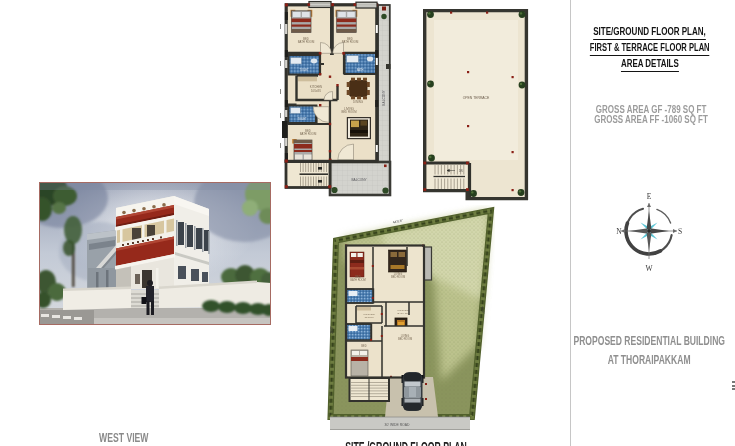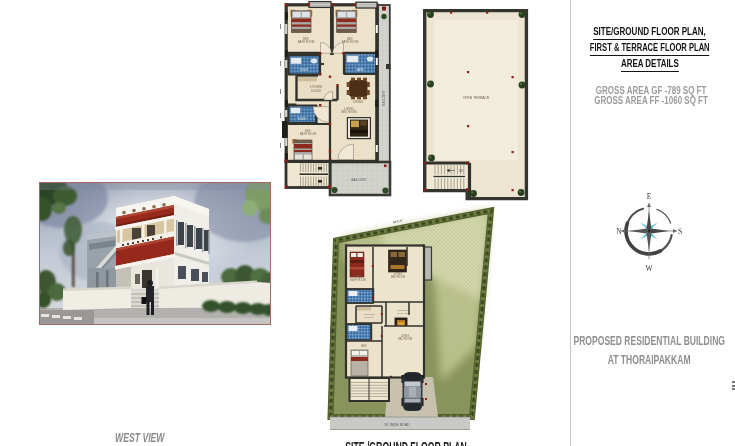--- a/index.html
+++ b/index.html
@@ -184,21 +184,21 @@
 <rect x="107.5" y="119" width="3" height="14" fill="#1c1c22"></rect>
 <rect x="112" y="119" width="3" height="14" fill="#1c1c22"></rect>
 <rect x="102.5" y="115" width="5" height="7" fill="#111116"></rect>
 </g>
 
 <rect x="0" y="0" width="232" height="8" fill="#7e88a0" opacity="0.3"></rect>
 
 <rect x="0.5" y="0.5" width="231" height="142" fill="none" stroke="#a66a62" stroke-width="1"></rect>
 </svg>
 
-<div class="abs" style="left:80px;top:432px;width:120px;text-align:center;font-size:12.5px;line-height:12px;font-weight:bold;color:#8a8a8a;font-style:italic;"><span class="cond" style="transform:scaleX(.69)">WEST VIEW</span></div>
+<div class="abs" style="left:64px;top:432px;width:120px;text-align:center;font-size:12.5px;line-height:12px;font-weight:bold;color:#8a8a8a;"><span class="cond" style="transform:scaleX(.69)">WEST VIEW</span></div>
 
 <svg class="abs" style="left:278px;top:0;" width="114" height="200" viewBox="0 0 114 200">
 <defs>
 <pattern id="tile" width="5" height="5" patternUnits="userSpaceOnUse">
 <rect width="5" height="5" fill="#d3d3ce"></rect>
 <path d="M0 0H5V5" fill="none" stroke="#c0c0bb" stroke-width="0.5"></path>
 </pattern>
 <pattern id="btile" width="3.2" height="3.2" patternUnits="userSpaceOnUse">
 <rect width="3.2" height="3.2" fill="#4a7bae"></rect>
 <rect width="1.4" height="1.4" fill="#7fa7cf"></rect>
@@ -687,21 +687,21 @@
 <div class="abs" style="left:308px;top:439px;width:194px;text-align:center;font-size:14px;font-weight:bold;color:#222;"><span class="cond" style="transform:scaleX(.62)">SITE /GROUND FLOOR PLAN</span></div>
 
 <div class="abs" style="left:570px;top:0;width:1px;height:446px;background:#c6c6c6;"></div>
 
 <div class="abs" style="left:549px;top:24px;width:201px;text-align:center;font-size:11.5px;line-height:14.9px;font-weight:bold;color:#141414;">
 <span class="cond" style="transform:scaleX(.70);border-bottom:1.6px solid #141414;">SITE/GROUND FLOOR PLAN,</span><br>
 <span class="cond" style="transform:scaleX(.66);border-bottom:1.6px solid #141414;">FIRST &amp; TERRACE FLOOR PLAN</span><br>
 <span class="cond" style="transform:scaleX(.69);border-bottom:1.6px solid #141414;">AREA DETAILS</span>
 </div>
 
-<div class="abs" style="left:570px;top:86px;width:162px;text-align:center;font-size:10px;line-height:10.3px;font-weight:bold;color:#9c9c9c;">
+<div class="abs" style="left:570px;top:105px;width:162px;text-align:center;font-size:10px;line-height:10.3px;font-weight:bold;color:#9c9c9c;">
 <span class="cond" style="transform:scaleX(.80)">GROSS AREA GF -789 SQ FT</span><br>
 <span class="cond" style="transform:scaleX(.80)">GROSS AREA FF -1060 SQ FT</span>
 </div>
 
 <svg class="abs" style="left:615px;top:190px;" width="70" height="84" viewBox="0 0 70 84">
 <g>
 
 <path d="M 28.05 18.8 A 23 23 0 1 0 56.65 45.0" fill="none" stroke="#4e4e4e" stroke-width="2.1" stroke-linecap="round"></path>
 <path d="M 12.4 33.1 A 23 23 0 0 0 45.5 60.9" fill="none" stroke="#424242" stroke-width="3.6" stroke-linecap="round"></path>
 <path d="M 41.9 19.4 A 23 23 0 0 1 55.6 33.1" fill="none" stroke="#5e5e5e" stroke-width="1.4" stroke-linecap="round"></path>

